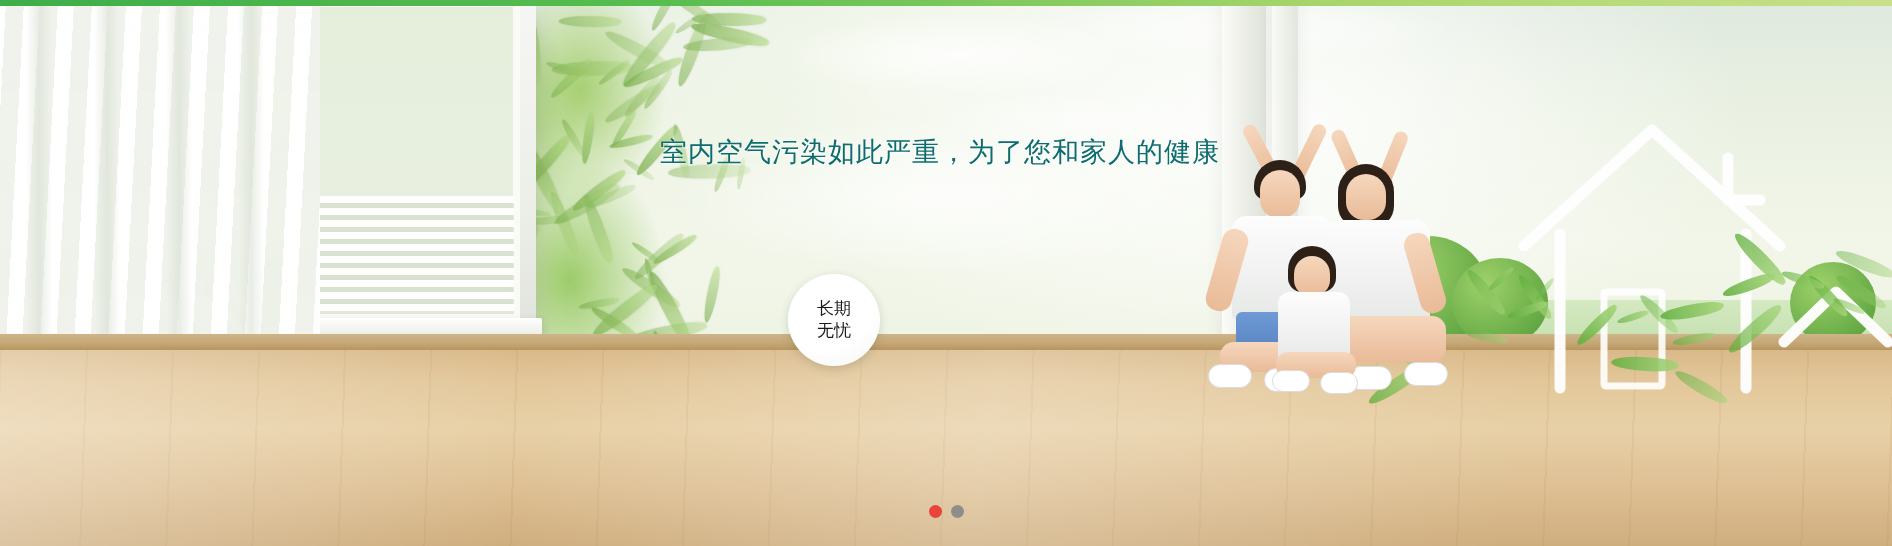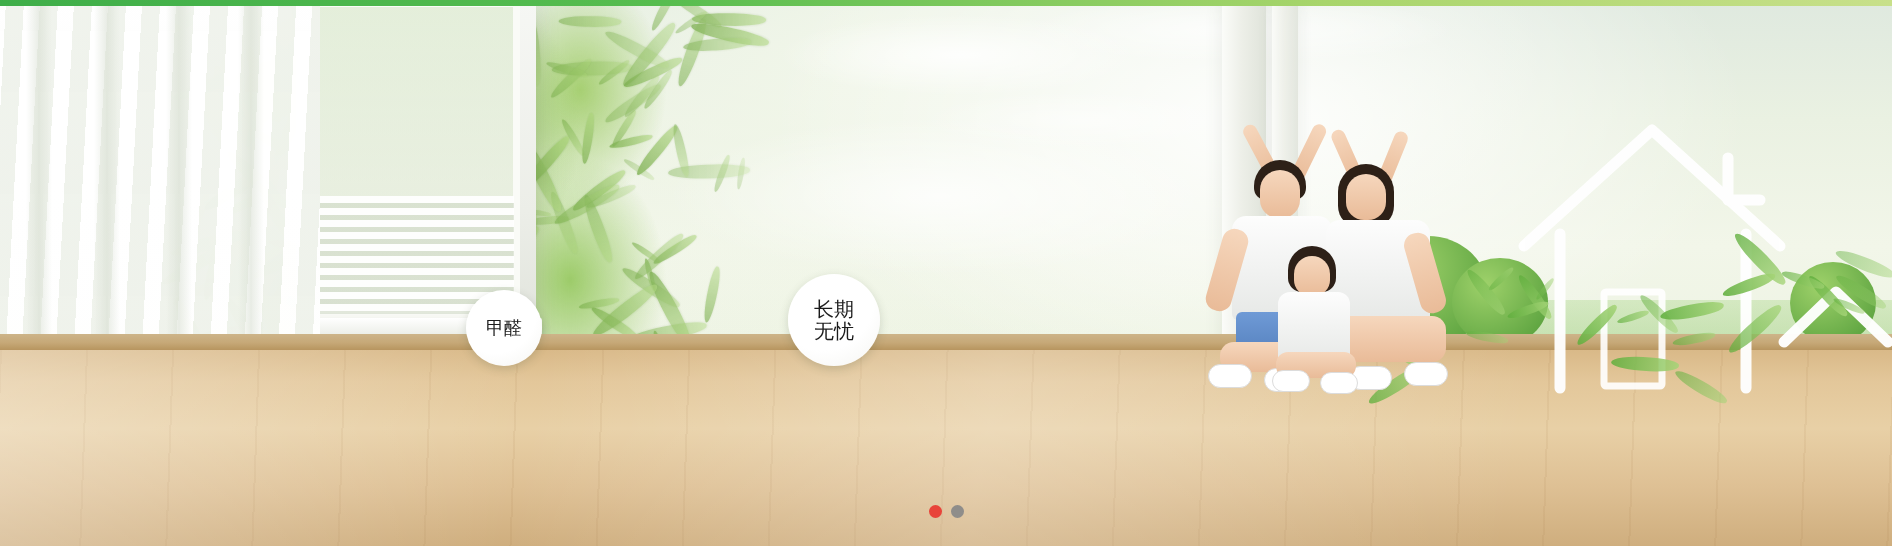--- a/index.html
+++ b/index.html
@@ -216,21 +216,21 @@
     display:flex; align-items:center; justify-content:center;
     text-align:center;
     color:#1b1b1b;
     font-size:19px;
     line-height:22px;
     font-family:"Liberation Sans", sans-serif;
   }
   #badge-0 { left:4px;   top:22px; width:76px; height:76px; font-size:18px; }
   #badge-1 { left:104px; top:16px; width:84px; height:84px; font-size:19px; }
   #badge-2 { left:212px; top:0px;  width:96px; height:96px; font-size:20px; }
-  #badge-3 { left:326px; top:6px;  width:92px; height:92px; font-size:20px; }
+  #badge-3 { left:326px; top:6px;  width:92px; height:92px; font-size:17px; }
   .badge span { display:block; }
 
   
   .dots {
     position:absolute; left:0; bottom:28px; width:1892px; height:14px;
     display:flex; align-items:center; justify-content:center; gap:9px; z-index:30;
   }
   .dot { width:13px; height:13px; border-radius:50%; cursor:pointer; }
   .dot-active   { background:#e8443a; }
   .dot-inactive { background:#8f8d8a; }
@@ -470,29 +470,24 @@
 
   <div class="floor-edge"></div>
   <div class="floor"></div>
   <div class="floor-planks"></div>
   <div class="floor-gloss"></div>
 
   <div class="top-strip"></div>
 
   <div class="text-glow"></div>
   <div class="headline">
+    <span class="l1">室内空气污染如此严重，为了您和家人的健康</span>
   </div>
 
   <div class="badges">
-    <div class="badge" id="badge-0">
-      <div>
-        <span>甲醛</span>
-        <span></span>
-      </div>
-    </div>
     <div class="badge" id="badge-3">
       <div>
         <span>长期</span>
         <span>无忧</span>
       </div>
     </div>
   </div>
 
   <div class="dots">
     <span class="dot dot-active"></span>

